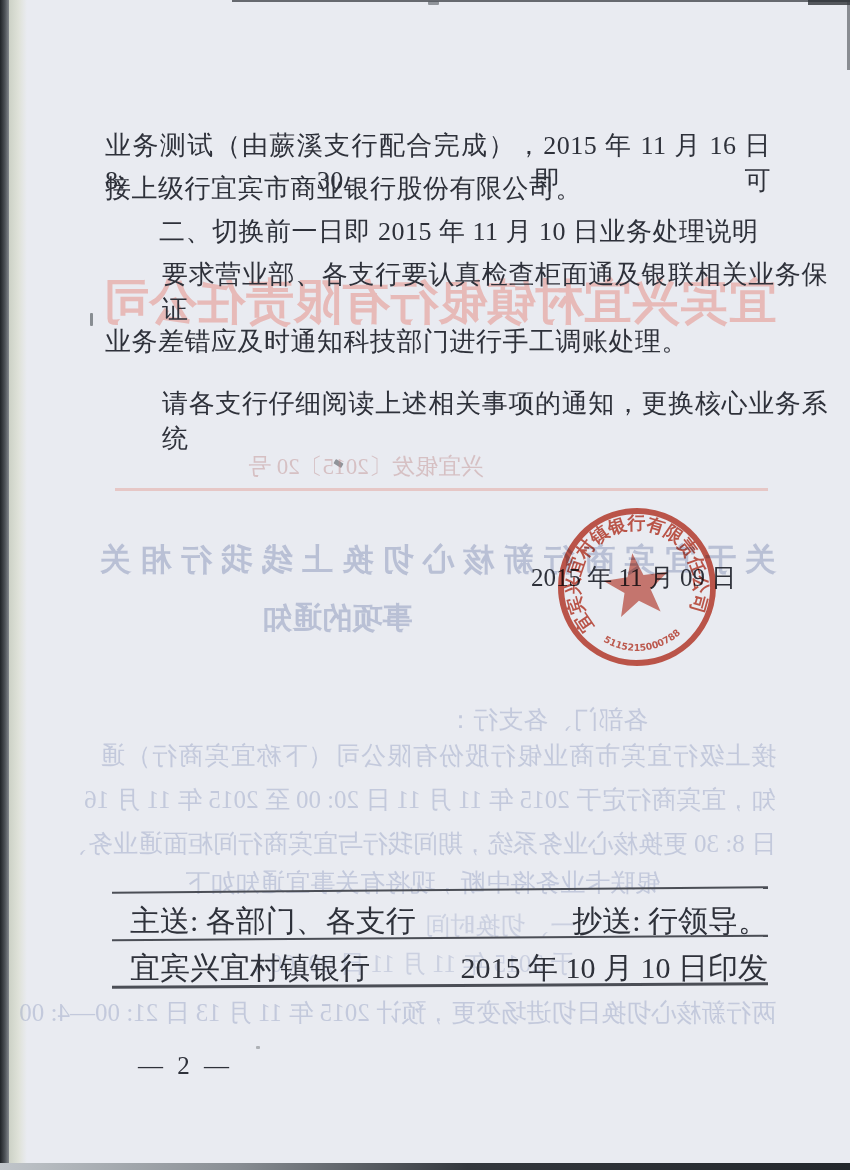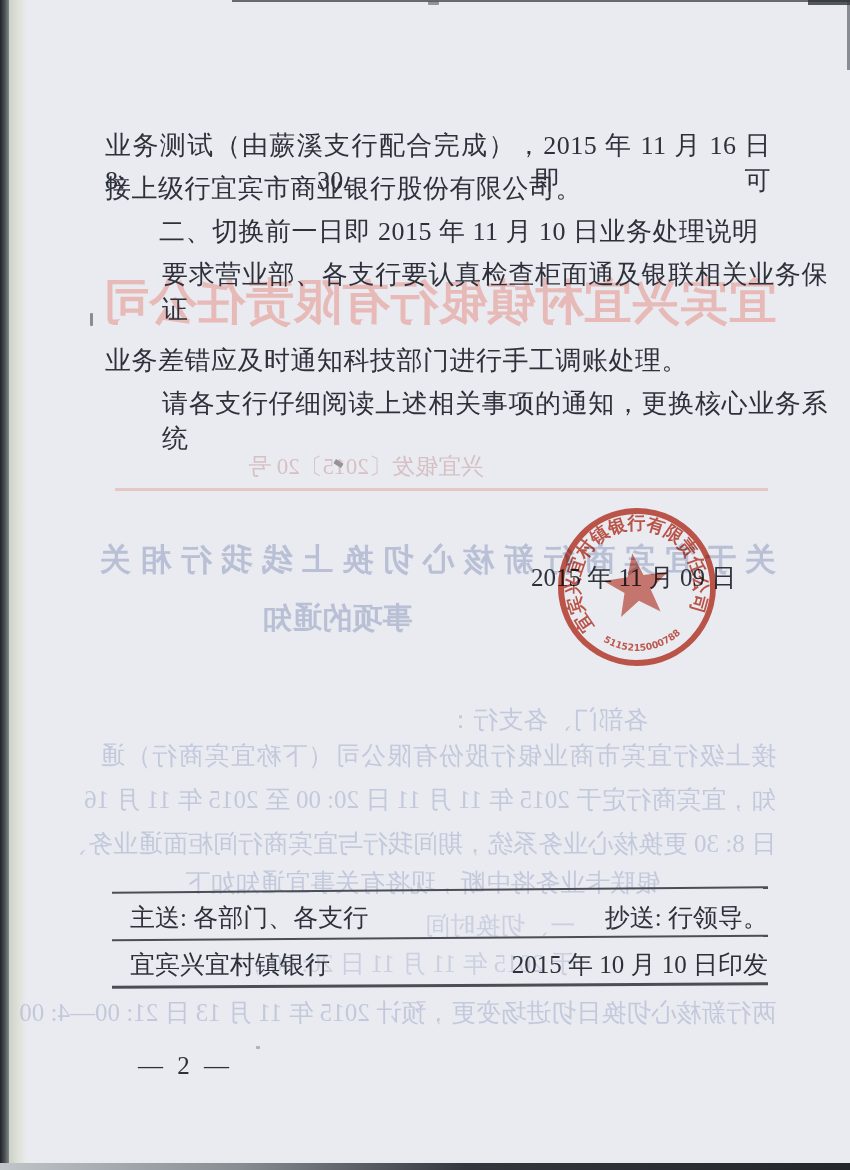--- a/index.html
+++ b/index.html
@@ -18,21 +18,21 @@
   .edge-top-right{position:absolute;left:808px;top:0;width:42px;height:5px;background:#2e3237;opacity:.8;}
   .edge-bottom{position:absolute;left:0;top:1163px;width:850px;height:7px;
     background:linear-gradient(90deg,#c0c5ca 0%,#888d93 28%,#33373d 55%,#23272c 100%);}
   .edge-right{position:absolute;right:0;top:0;width:3px;height:70px;background:#3a3e43;opacity:.55;}
   .speck{position:absolute;background:#555a60;border-radius:1px;}
   
   .tl{position:absolute;left:105px;width:666px;font-size:26px;letter-spacing:.5px;
     white-space:nowrap;z-index:3;}
   .just{white-space:normal;text-align:justify;text-align-last:justify;}
   .footer-line{position:absolute;height:2px;background:#4b4e56;z-index:3;}
-  .footer-text{position:absolute;font-size:25px;z-index:3;white-space:nowrap;}
+  .footer-text{position:absolute;font-size:30px;z-index:3;white-space:nowrap;}
   .pagenum{position:absolute;left:138px;top:1052px;font-size:25px;letter-spacing:4px;z-index:3;}
   .dateline{position:absolute;left:531px;top:561px;font-size:25px;z-index:3;white-space:nowrap;}
   
   .bleed{position:absolute;transform:scaleX(-1);white-space:nowrap;z-index:1;
     filter:blur(.4px);}
   .bleed-gray{color:rgba(143,154,190,.42);}
   .bleed-red{color:rgba(228,112,99,.40);}
   .bleed-rule{position:absolute;left:115px;top:488px;width:653px;height:3px;
     background:rgba(226,141,130,.38);z-index:1;}
   .bleed-wide{left:100px;width:676px;text-align:justify;text-align-last:justify;font-size:25px;}
@@ -56,21 +56,21 @@
   <div class="bleed bleed-gray bleed-wide" style="top:827px;">日 8: 30 更换核心业务系统，期间我行与宜宾商行间柜面通业务、</div>
   <div class="bleed bleed-gray" style="left:185px;top:866px;font-size:25px;">银联卡业务将中断，现将有关事宜通知如下</div>
   <div class="bleed bleed-gray" style="left:425px;top:909px;font-size:25px;color:rgba(143,154,190,.33);">一、切换时间</div>
   <div class="bleed bleed-gray" style="left:245px;top:947px;font-size:25px;color:rgba(143,154,190,.33);">于 2015 年 11 月 11 日 20: 00，</div>
   <div class="bleed bleed-gray bleed-wide" style="top:996px;">两行新核心切换日切进场变更，预计 2015 年 11 月 13 日 21: 00—4: 00</div>
 
   <div class="tl just" style="top:128px;">业务测试（由蕨溪支行配合完成），2015 年 11 月 16 日 8: 30 即可</div>
   <div class="tl" style="top:171px;">接上级行宜宾市商业银行股份有限公司。</div>
   <div class="tl" style="top:214px;padding-left:54px;">二、切换前一日即 2015 年 11 月 10 日业务处理说明</div>
   <div class="tl just" style="top:257px;padding-left:57px;">要求营业部、各支行要认真检查柜面通及银联相关业务保证</div>
-  <div class="tl" style="top:343px;font-family:Liberation Serif, serif;">业务差错应及时通知科技部门进行手工调账处理。</div>
+  <div class="tl" style="top:324px;font-family:Liberation Serif, serif;">业务差错应及时通知科技部门进行手工调账处理。</div>
   <div class="tl just" style="top:386px;padding-left:57px;">请各支行仔细阅读上述相关事项的通知，更换核心业务系统</div>
 
   <div class="dateline">2015 年 11 月 09 日</div>
 
   <svg class="stamp" viewBox="-86 -86 172 172" xmlns="http://www.w3.org/2000/svg">
     <circle cx="0" cy="0" r="76" fill="none" stroke="#c23a28" stroke-width="6" opacity=".92"></circle>
     <path id="arcTop" d="M -47.5 33.3 A 58 58 0 1 1 47.5 33.3" fill="none"></path>
     <path id="arcBottom" d="M -41.1 49 A 64 64 0 0 0 41.1 49" fill="none"></path>
     <text font-size="18" font-weight="bold" fill="#c23a28" opacity=".92" font-family="'Liberation Serif','DejaVu Serif',serif">
       <textPath href="#arcTop" startOffset="0" textLength="250" lengthAdjust="spacingAndGlyphs">宜宾兴宜村镇银行有限责任公司</textPath>

